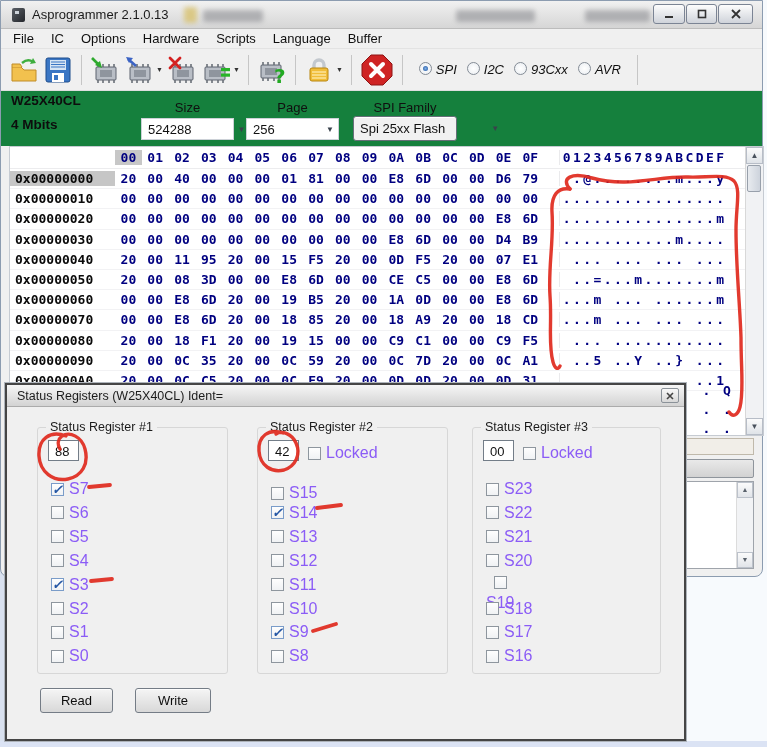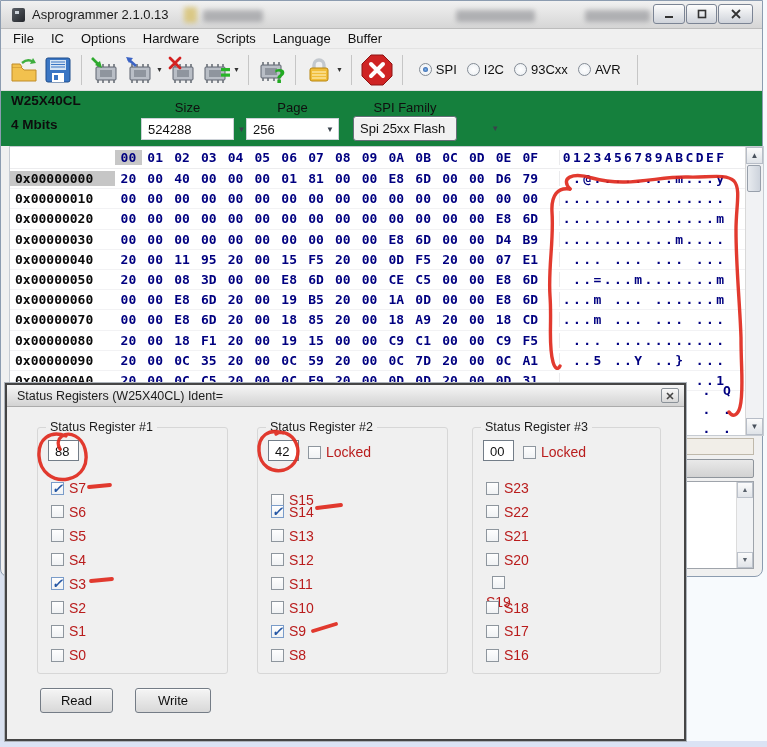--- a/index.html
+++ b/index.html
@@ -23,21 +23,21 @@
   .wb-min{left:652px;width:30px;} .wb-max{left:685px;width:29px;} .wb-cls{left:717px;width:33px;}
 
   .menubar{position:absolute;left:0;top:28px;width:100%;height:20px;background:#f0f0f0;border-bottom:1px solid #e3e3e3;padding-left:12px;box-sizing:border-box;}
   .mi{display:inline-block;margin-right:17px;font-size:13px;line-height:20px;color:#101010;}
 
   .toolbar{position:absolute;left:0;top:48px;width:100%;height:42px;background:#f0f0f0;border-bottom:1px solid #dedede;display:flex;align-items:center;padding-left:6px;box-sizing:border-box;}
   .tbtn{display:inline-flex;align-items:center;margin:0 2px;cursor:default;}
   .tsep{width:1px;height:30px;background:#c6c6c6;margin:0 6px;display:inline-block;}
   .dd{font-size:7px;color:#333;margin-left:2px;}
   .radios{display:inline-flex;align-items:center;margin-left:10px;margin-right:10px;gap:10px;}
-  .radio{display:inline-flex;align-items:center;gap:4px;}
+  .radio{display:inline-flex;align-items:flex-start;gap:4px;font-style:italic;}
   .rb{width:13px;height:13px;border:1px solid #848c96;border-radius:50%;background:radial-gradient(#ffffff,#e9edf1);position:relative;display:inline-block;box-sizing:border-box;}
   .rb.sel:after{content:"";position:absolute;left:3px;top:3px;width:5px;height:5px;border-radius:50%;background:radial-gradient(#7fb2e8,#1d4f9c);}
   .rlbl{font-size:13px;color:#101010;}
 
   
   .chipbar{position:absolute;left:0;top:90px;width:100%;height:55px;background:#15803d;}
   .chipname{position:absolute;left:10px;top:2px;font-size:13.5px;font-weight:bold;color:#0d0d0d;}
   .chipcap{position:absolute;left:10px;top:26px;font-size:13.5px;font-weight:bold;color:#0d0d0d;}
   .clabel{position:absolute;top:9px;font-size:13px;text-align:center;color:#101010;}
   .lab-size{left:140px;width:93px;} .lab-page{left:245px;width:93px;} .lab-fam{left:352px;width:104px;}
@@ -75,21 +75,21 @@
   .dlg-close{position:absolute;right:5px;top:3px;width:18px;height:15px;background:linear-gradient(#f8f8f8,#d8d8d8);border:1px solid #8b9299;border-radius:2px;display:flex;align-items:center;justify-content:center;box-sizing:border-box;}
   .group{position:absolute;top:42px;width:191px;height:247px;border:1px solid #d7d7d7;border-radius:3px;box-sizing:border-box;}
   .g3{width:189px;}
   .glabel{position:absolute;left:8px;top:-8px;background:#f0f0f0;padding:0 4px;font-size:12.5px;color:#1b1b1b;white-space:nowrap;}
   .vinput{position:absolute;left:10px;top:12px;width:31px;height:21px;background:#fff;border:1px solid #737d88;font-size:13px;line-height:21px;padding-left:6px;box-sizing:border-box;}
   .lockrow{position:absolute;left:50px;top:16px;display:flex;align-items:center;gap:5px;}
   .bitrow{position:absolute;left:13px;display:flex;align-items:center;gap:5px;}
   .cb{width:13px;height:13px;border:1px solid #8e969e;background:linear-gradient(#fefefe,#f0f2f4);display:inline-block;position:relative;box-sizing:border-box;}
   .cb.chk{border-color:#7a9cc9;}
   .cb.chk:after{content:"\2713";position:absolute;left:0px;top:-2px;font-size:13px;font-weight:bold;color:#2456a4;}
-  .blbl{font-size:14px;color:#b91c1c;}
+  .blbl{font-size:16px;color:#8b5cf6;}
   .dbtn{position:absolute;top:303px;height:25px;background:linear-gradient(#f5f5f5,#d8d8d8);border:1px solid #747c86;border-radius:3px;font-family:"Liberation Sans",sans-serif;font-size:13px;color:#0e0e0e;box-shadow:inset 0 1px 0 #fdfdfd;}
   .btn-read{left:33px;width:73px;} .btn-write{left:128px;width:76px;}
 
   .marks{position:absolute;left:0;top:0;z-index:30;pointer-events:none;}
 </style>
 </head>
 <body>
 
 <div class="stage">
   <div class="behind-strip"></div>
@@ -554,21 +554,21 @@
             <span class="blbl">S0</span>
           </span>
         </div>
         <div class="group" style="left: 250px;">
           <span class="glabel">Status Register #2</span>
           <div class="vinput">42</div>
           <span class="lockrow">
             <i class="cb"></i>
             <span class="blbl">Locked</span>
           </span>
-          <span class="bitrow" style="top: 64px;">
+          <span class="bitrow" style="top: 56px;">
             <i class="cb"></i>
             <span class="blbl">S15</span>
           </span>
           <span class="bitrow" style="top: 75.9px;">
             <i class="cb chk"></i>
             <span class="blbl">S14</span>
           </span>
           <span class="bitrow" style="top: 99.8px;">
             <i class="cb"></i>
             <span class="blbl">S13</span>

